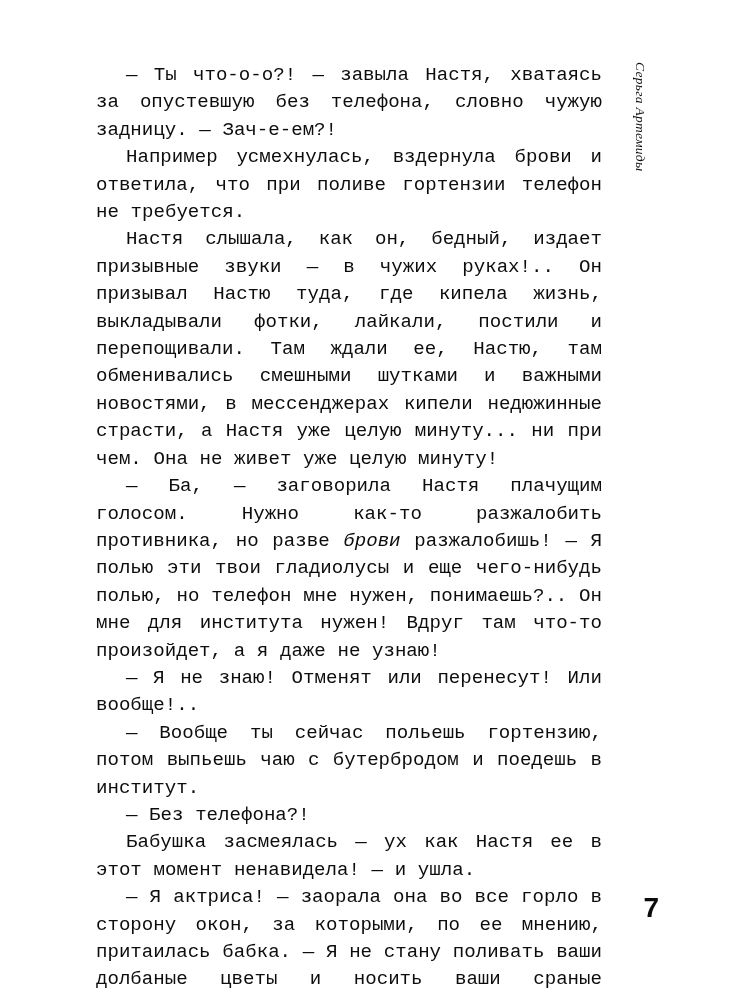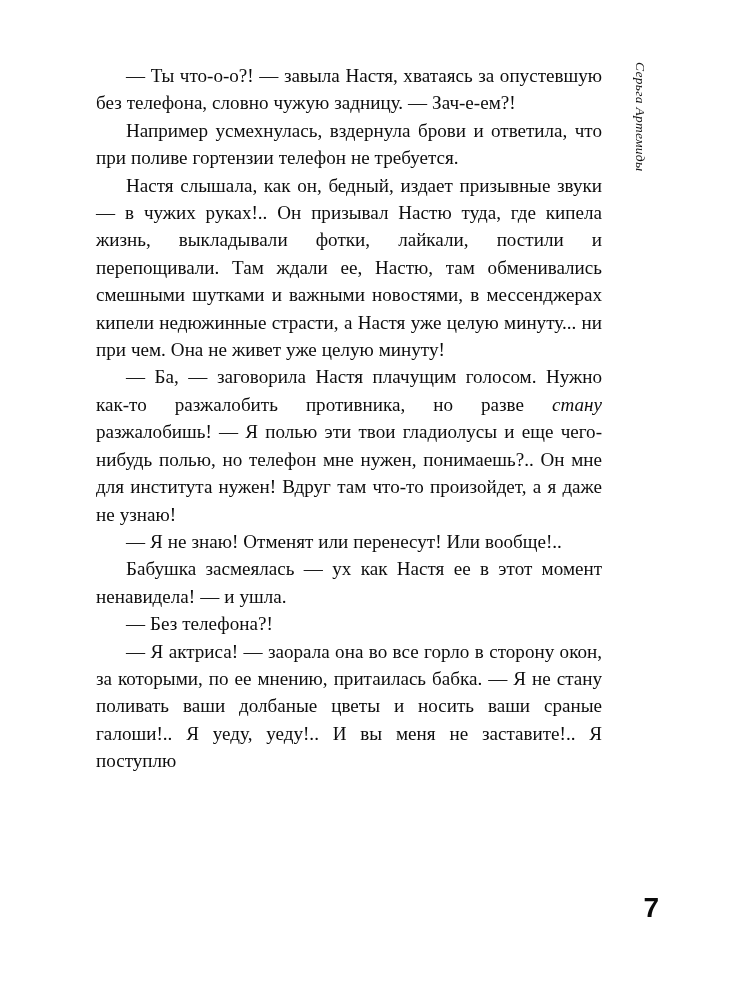--- a/index.html
+++ b/index.html
@@ -51,20 +51,21 @@
   .para {
     margin: 0;
     font-size: 19.1px;
     line-height: 27.4px;
     text-align: justify;
     text-indent: 30px;
     text-justify: inter-word;
     hyphens: manual;
     -webkit-hyphens: manual;
     word-spacing: 0.2px;
+    font-family: Liberation Mono, monospace;
   }
   .para .it {
     font-style: italic;
   }
 
   
   .folio {
     position: absolute;
     right: 84px;
     bottom: 78px;
@@ -81,22 +82,23 @@
 <div class="page">
 
   <div class="running-head">
     <span class="rh-text">Серьга Артемиды</span>
   </div>
 
   <div class="textblock">
     <p class="para">— Ты что-о-о?! — завыла Настя, хватаясь за опустевшую без телефона, словно чужую задницу. — Зач-е-ем?!</p>
     <p class="para">Например усмехнулась, вздернула брови и ответила, что при поливе гортензии телефон не требуется.</p>
     <p class="para">Настя слышала, как он, бедный, издает призывные звуки — в чужих руках!.. Он призывал Настю туда, где кипела жизнь, выкладывали фотки, лайкали, постили и перепощивали. Там ждали ее, Настю, там обменивались смешными шутками и важными новостями, в мессенджерах кипели недюжинные страсти, а Настя уже целую минуту... ни при чем. Она не живет уже целую минуту!</p>
-    <p class="para"><span>— Ба, — заговорила Настя плачущим голосом. Нужно как-то разжалобить противника, но разве </span><span class="it">стану</span><span> разжалобишь! — Я полью эти твои гладиолусы и еще чего-нибудь полью, но телефон мне нужен, понимаешь?.. Он мне для института нужен! Вдруг там что-то произойдет, а я даже не узнаю!</span></p>
+    <p class="para"><span>— Ба, — заговорила Настя плачущим голосом. Нужно как-то разжалобить противника, но разве </span><span class="it">брови</span><span> разжалобишь! — Я полью эти твои гладиолусы и еще чего-нибудь полью, но телефон мне нужен, понимаешь?.. Он мне для института нужен! Вдруг там что-то произойдет, а я даже не узнаю!</span></p>
     <p class="para">— Я не знаю! Отменят или перенесут! Или вообще!..</p>
+    <p class="para">— Вообще ты сейчас польешь гортензию, потом выпьешь чаю с бутербродом и поедешь в институт.</p>
+    <p class="para">— Без телефона?!</p>
     <p class="para">Бабушка засмеялась — ух как Настя ее в этот момент ненавидела! — и ушла.</p>
-    <p class="para">— Без телефона?!</p>
     <p class="para">— Я актриса! — заорала она во все горло в сторону окон, за которыми, по ее мнению, притаилась бабка. — Я не стану поливать ваши долбаные цветы и носить ваши сраные галоши!.. Я уеду, уеду!.. И вы меня не заставите!.. Я поступлю</p>
   </div>
 
   <div class="folio">7</div>
 
 </div>
 
 </body></html>

